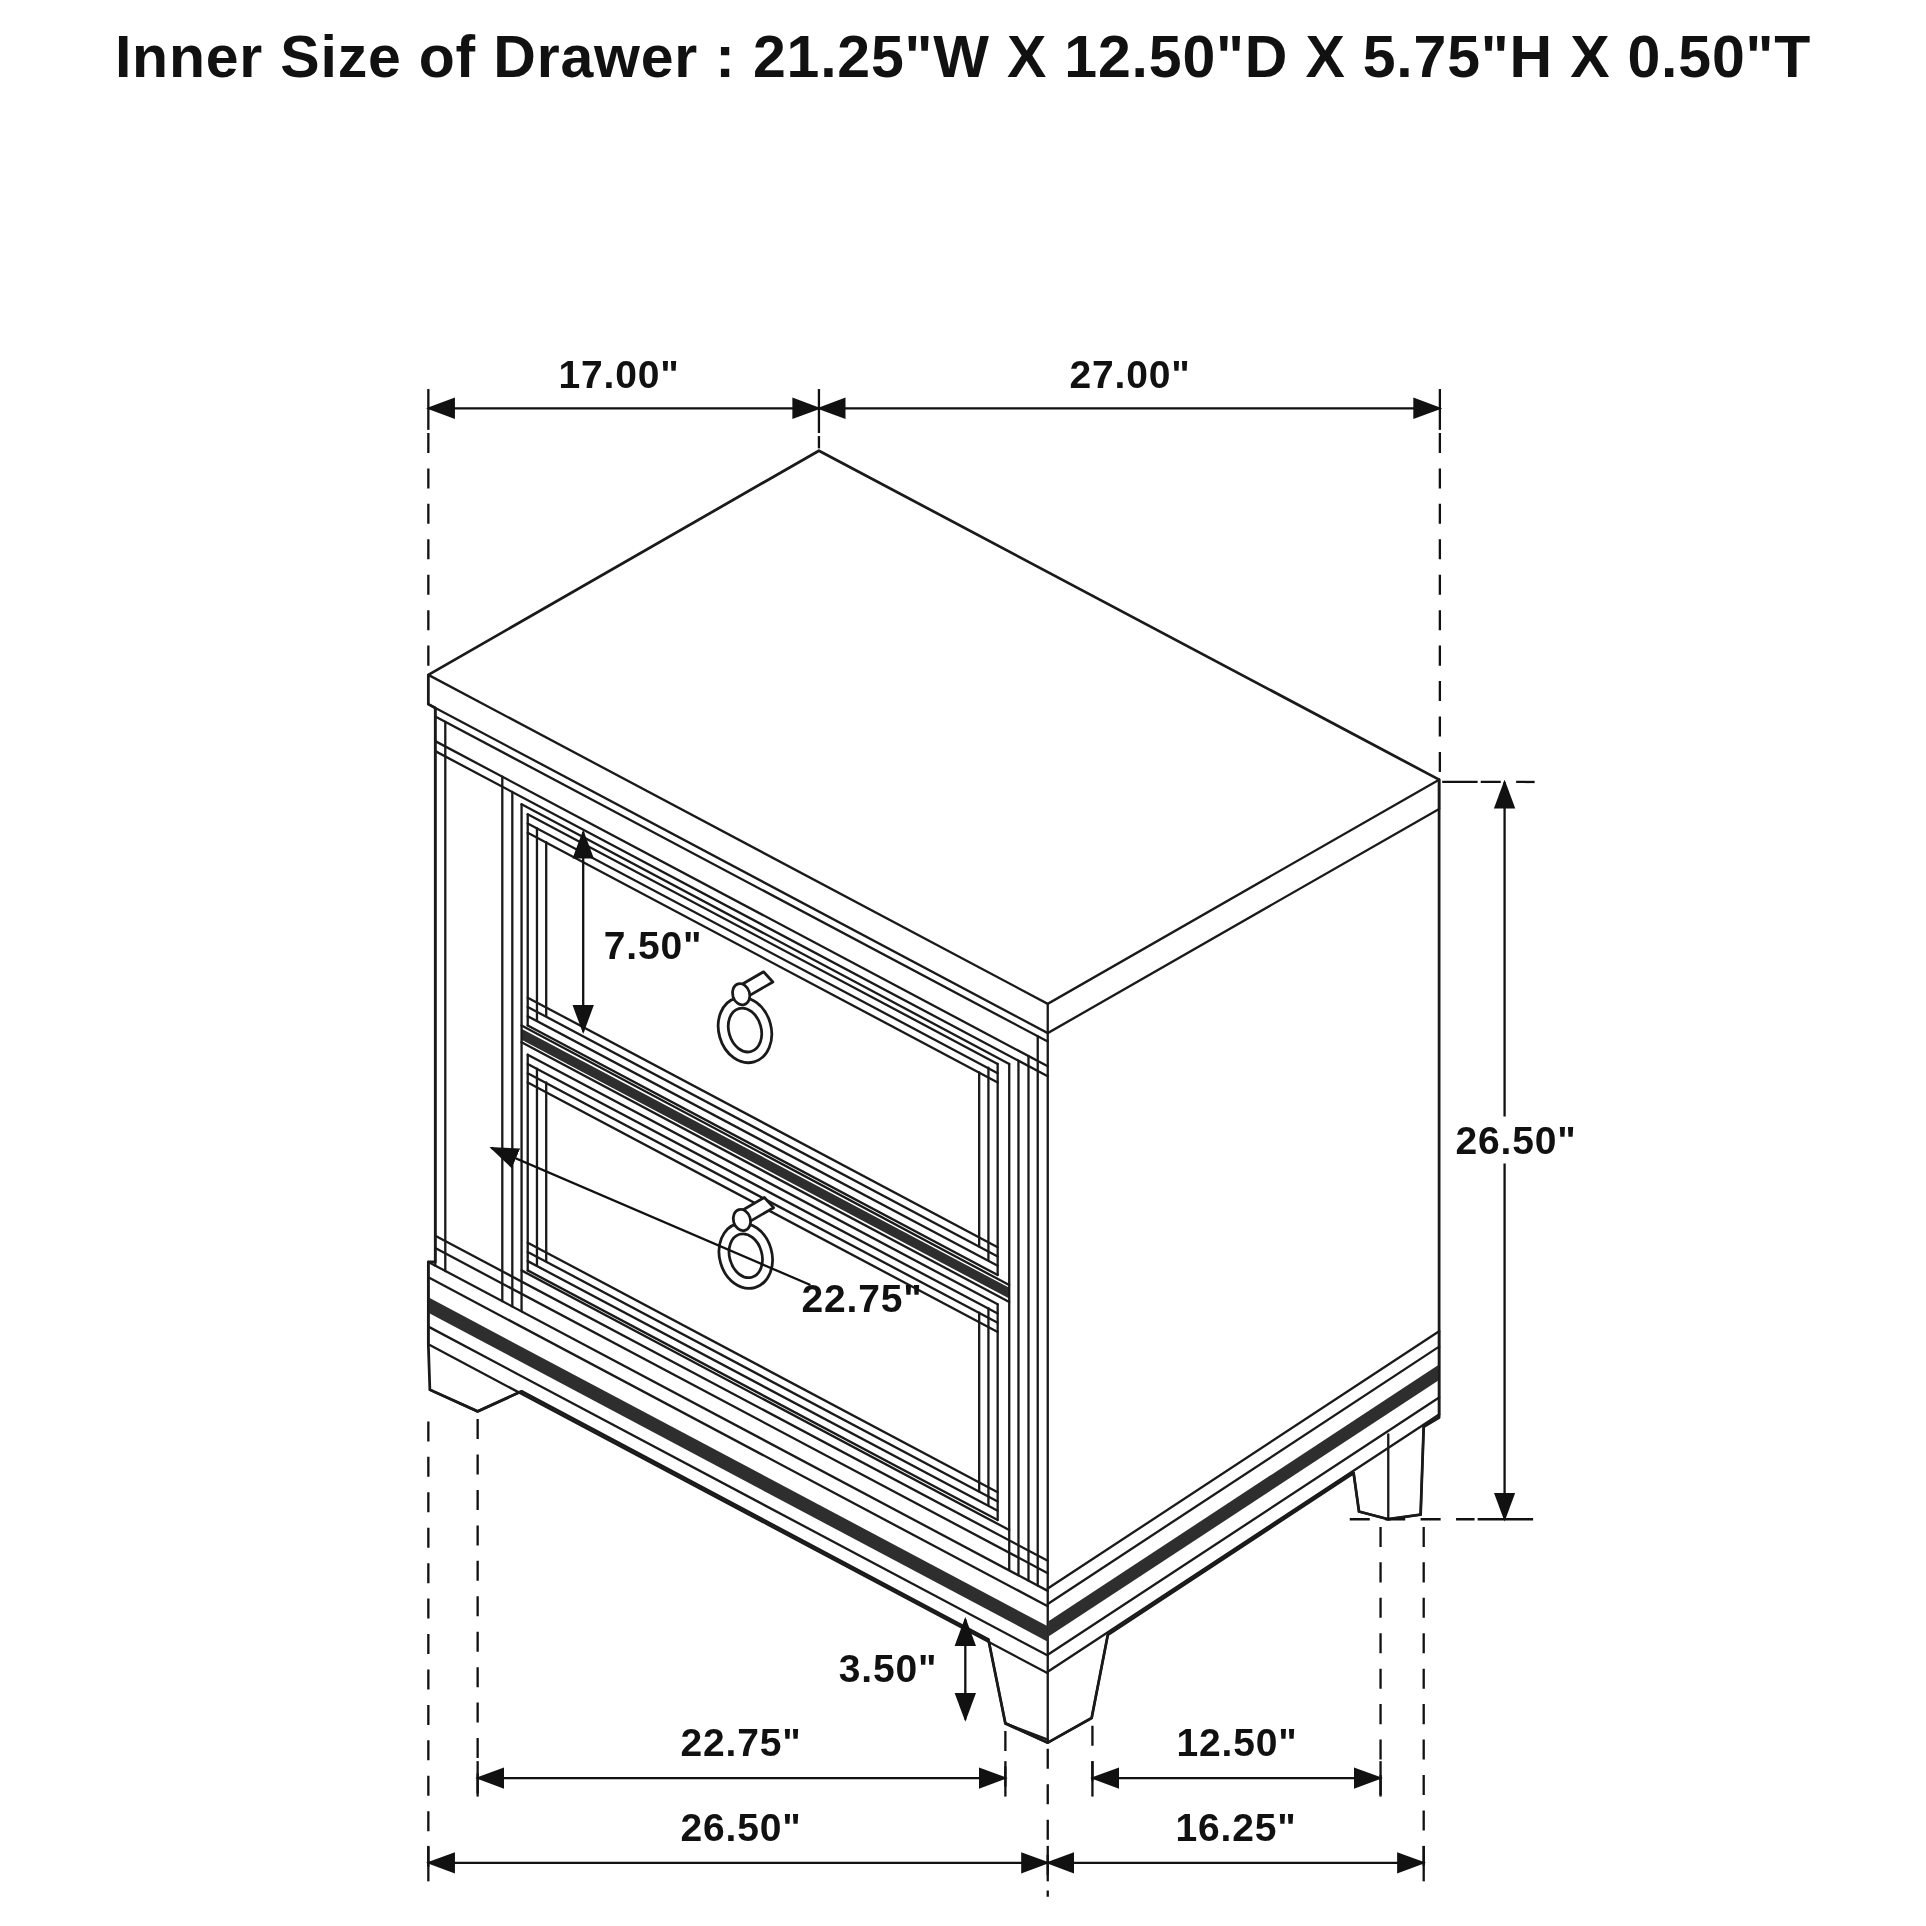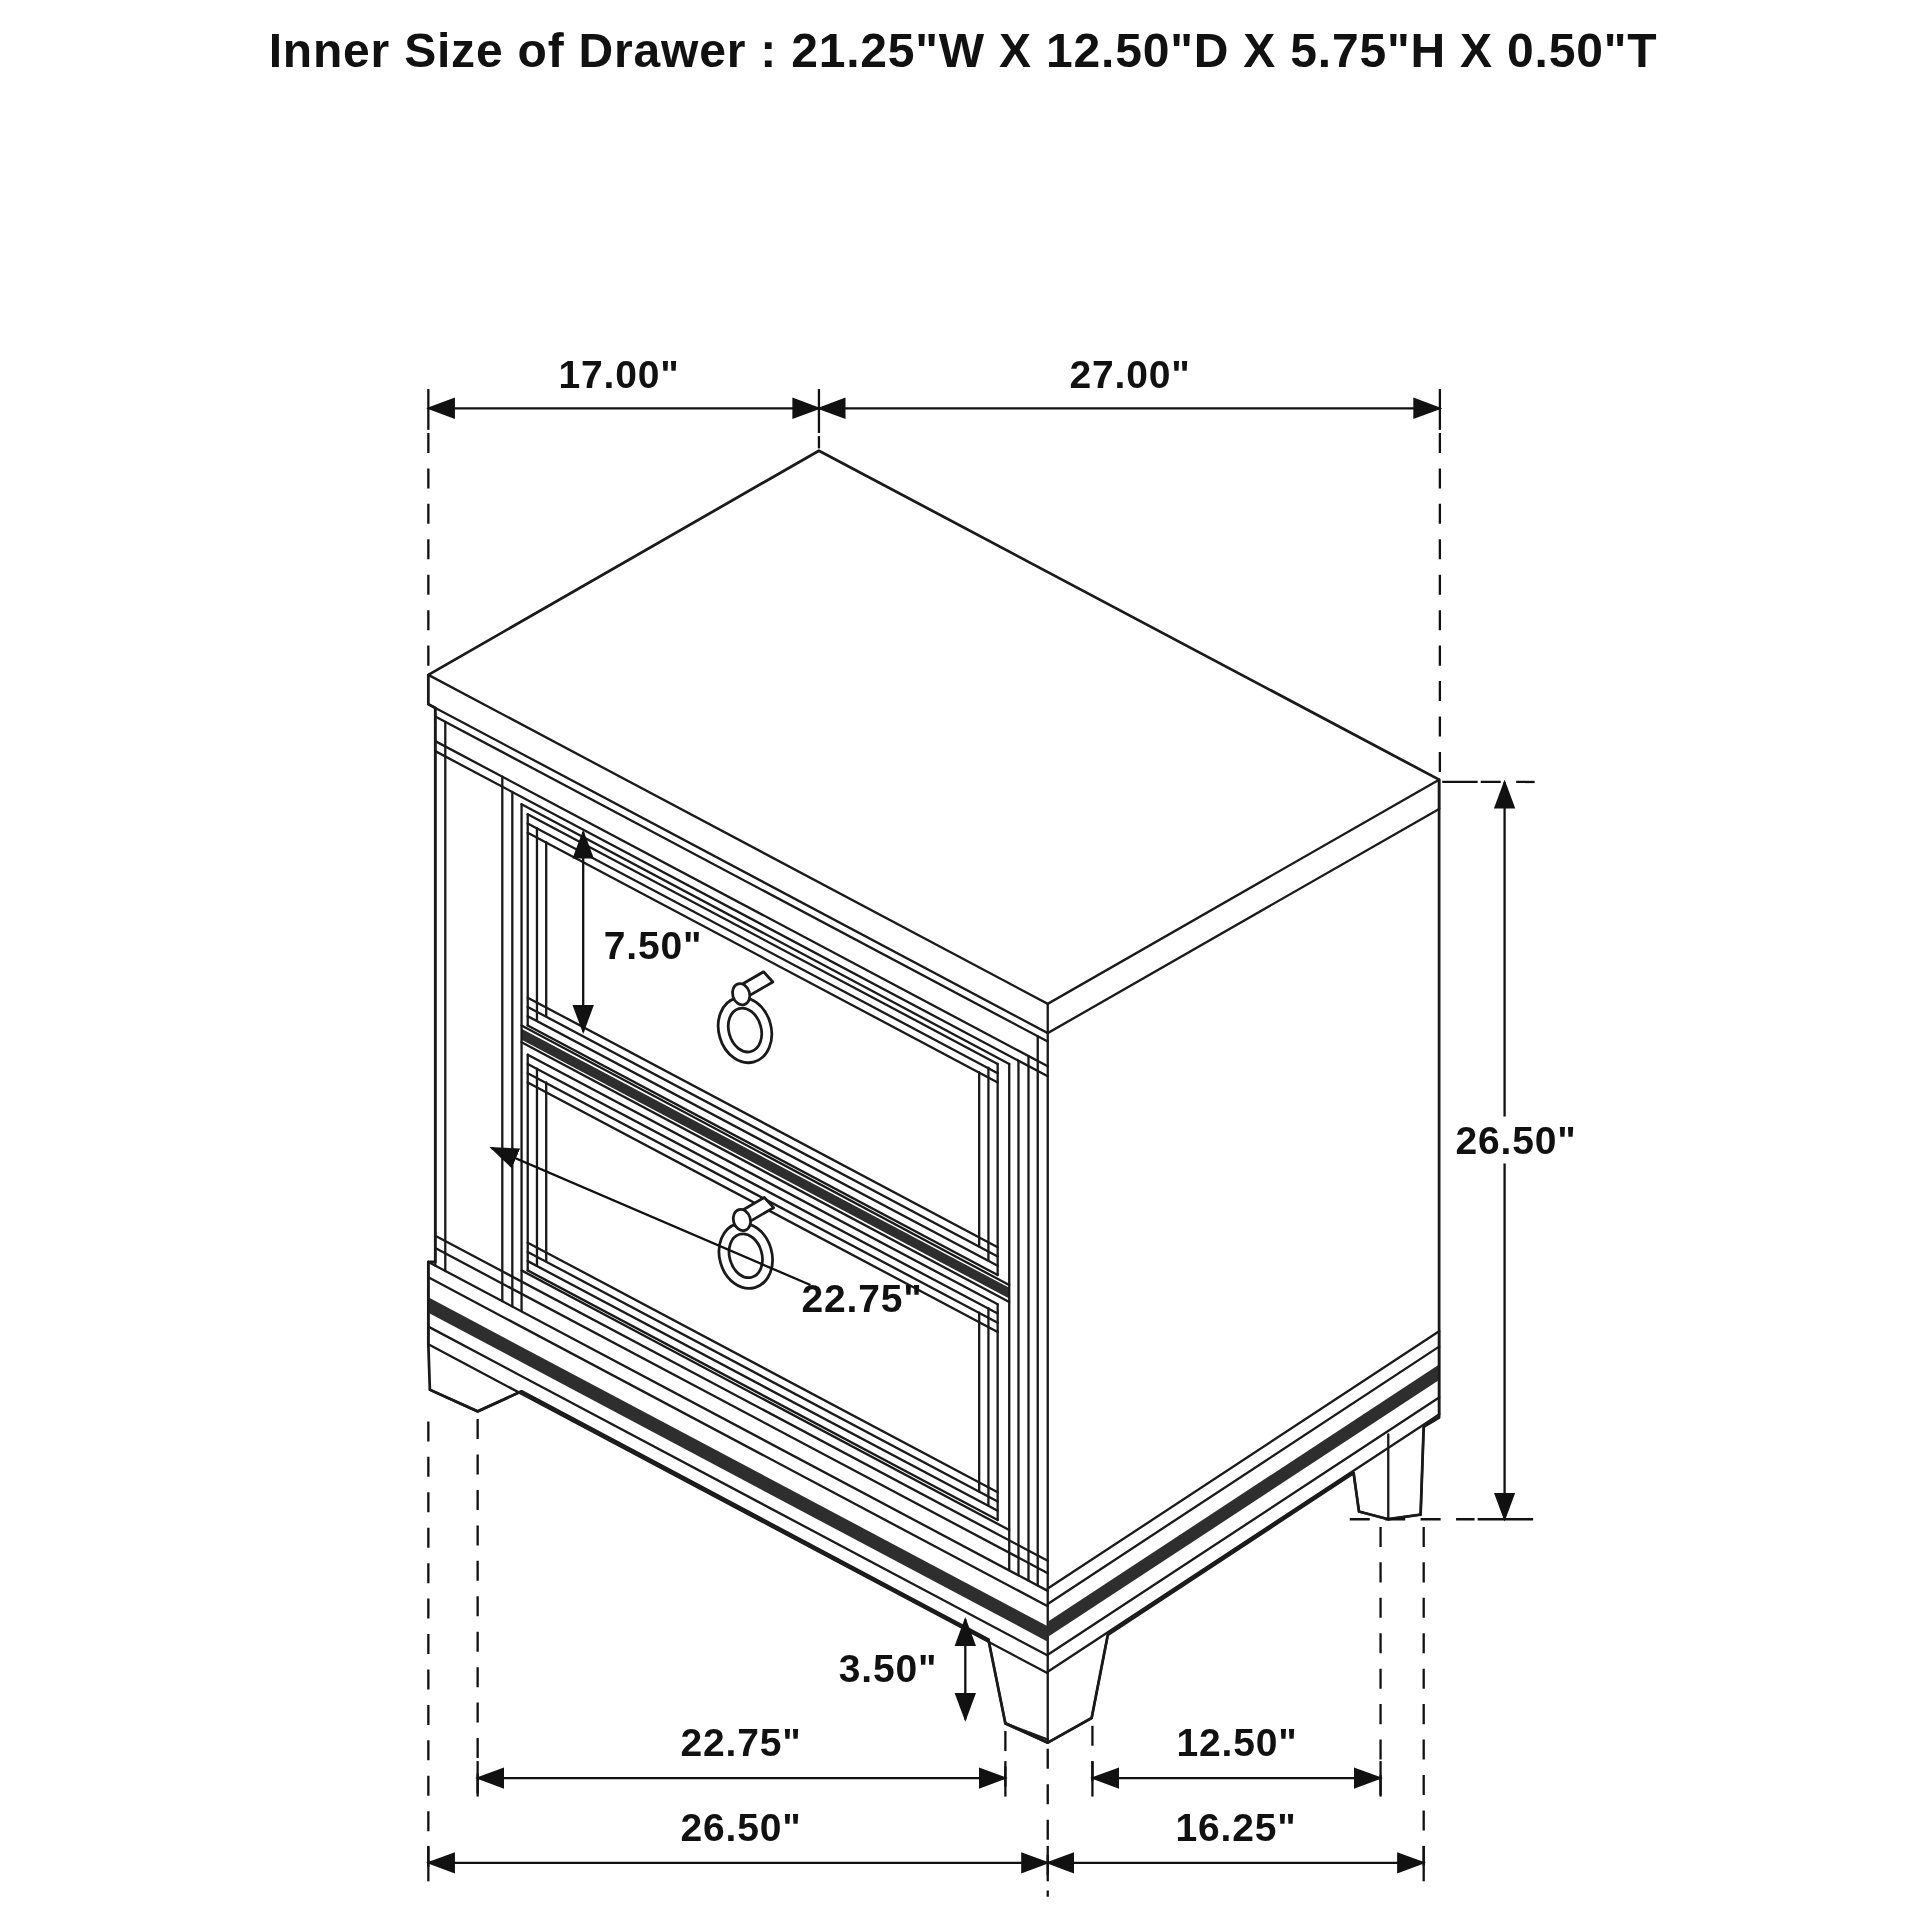--- a/index.html
+++ b/index.html
@@ -3,21 +3,21 @@
 <meta charset="utf-8">
 <style>
   html,body{margin:0;padding:0;background:#ffffff;}
   #stage{position:relative;width:1926px;height:1926px;background:#ffffff;overflow:hidden;
          font-family:"Liberation Sans", sans-serif;}
   #drawing{position:absolute;left:0;top:0;}
   .dim-label{position:absolute;transform:translate(-50%,-50%);font-weight:bold;
              font-size:39px;color:#111;letter-spacing:0.8px;white-space:nowrap;}
   .dim-label.bg{background:#ffffff;padding:1.5px 7.7px;}
   #page-title{position:absolute;left:0;top:23px;width:100%;text-align:center;
-              font-weight:bold;font-size:48px;color:#111;letter-spacing:0.8px;}
+              font-weight:bold;font-size:59px;color:#111;letter-spacing:0.8px;}
   svg .ln{stroke:#1a1a1a;stroke-width:3;fill:none;stroke-linecap:round;}
   svg .ol{stroke:#1a1a1a;stroke-width:3.6;fill:#ffffff;stroke-linejoin:round;}
   svg .dk{fill:#2e2e2e;stroke:none;}
   svg .dim{stroke:#111;stroke-width:3;fill:none;}
   svg .dash{stroke:#111;stroke-width:3;fill:none;stroke-dasharray:26 20;}
   svg .tick{stroke:#111;stroke-width:3;fill:none;}
 </style>
 </head>
 <body>
 

